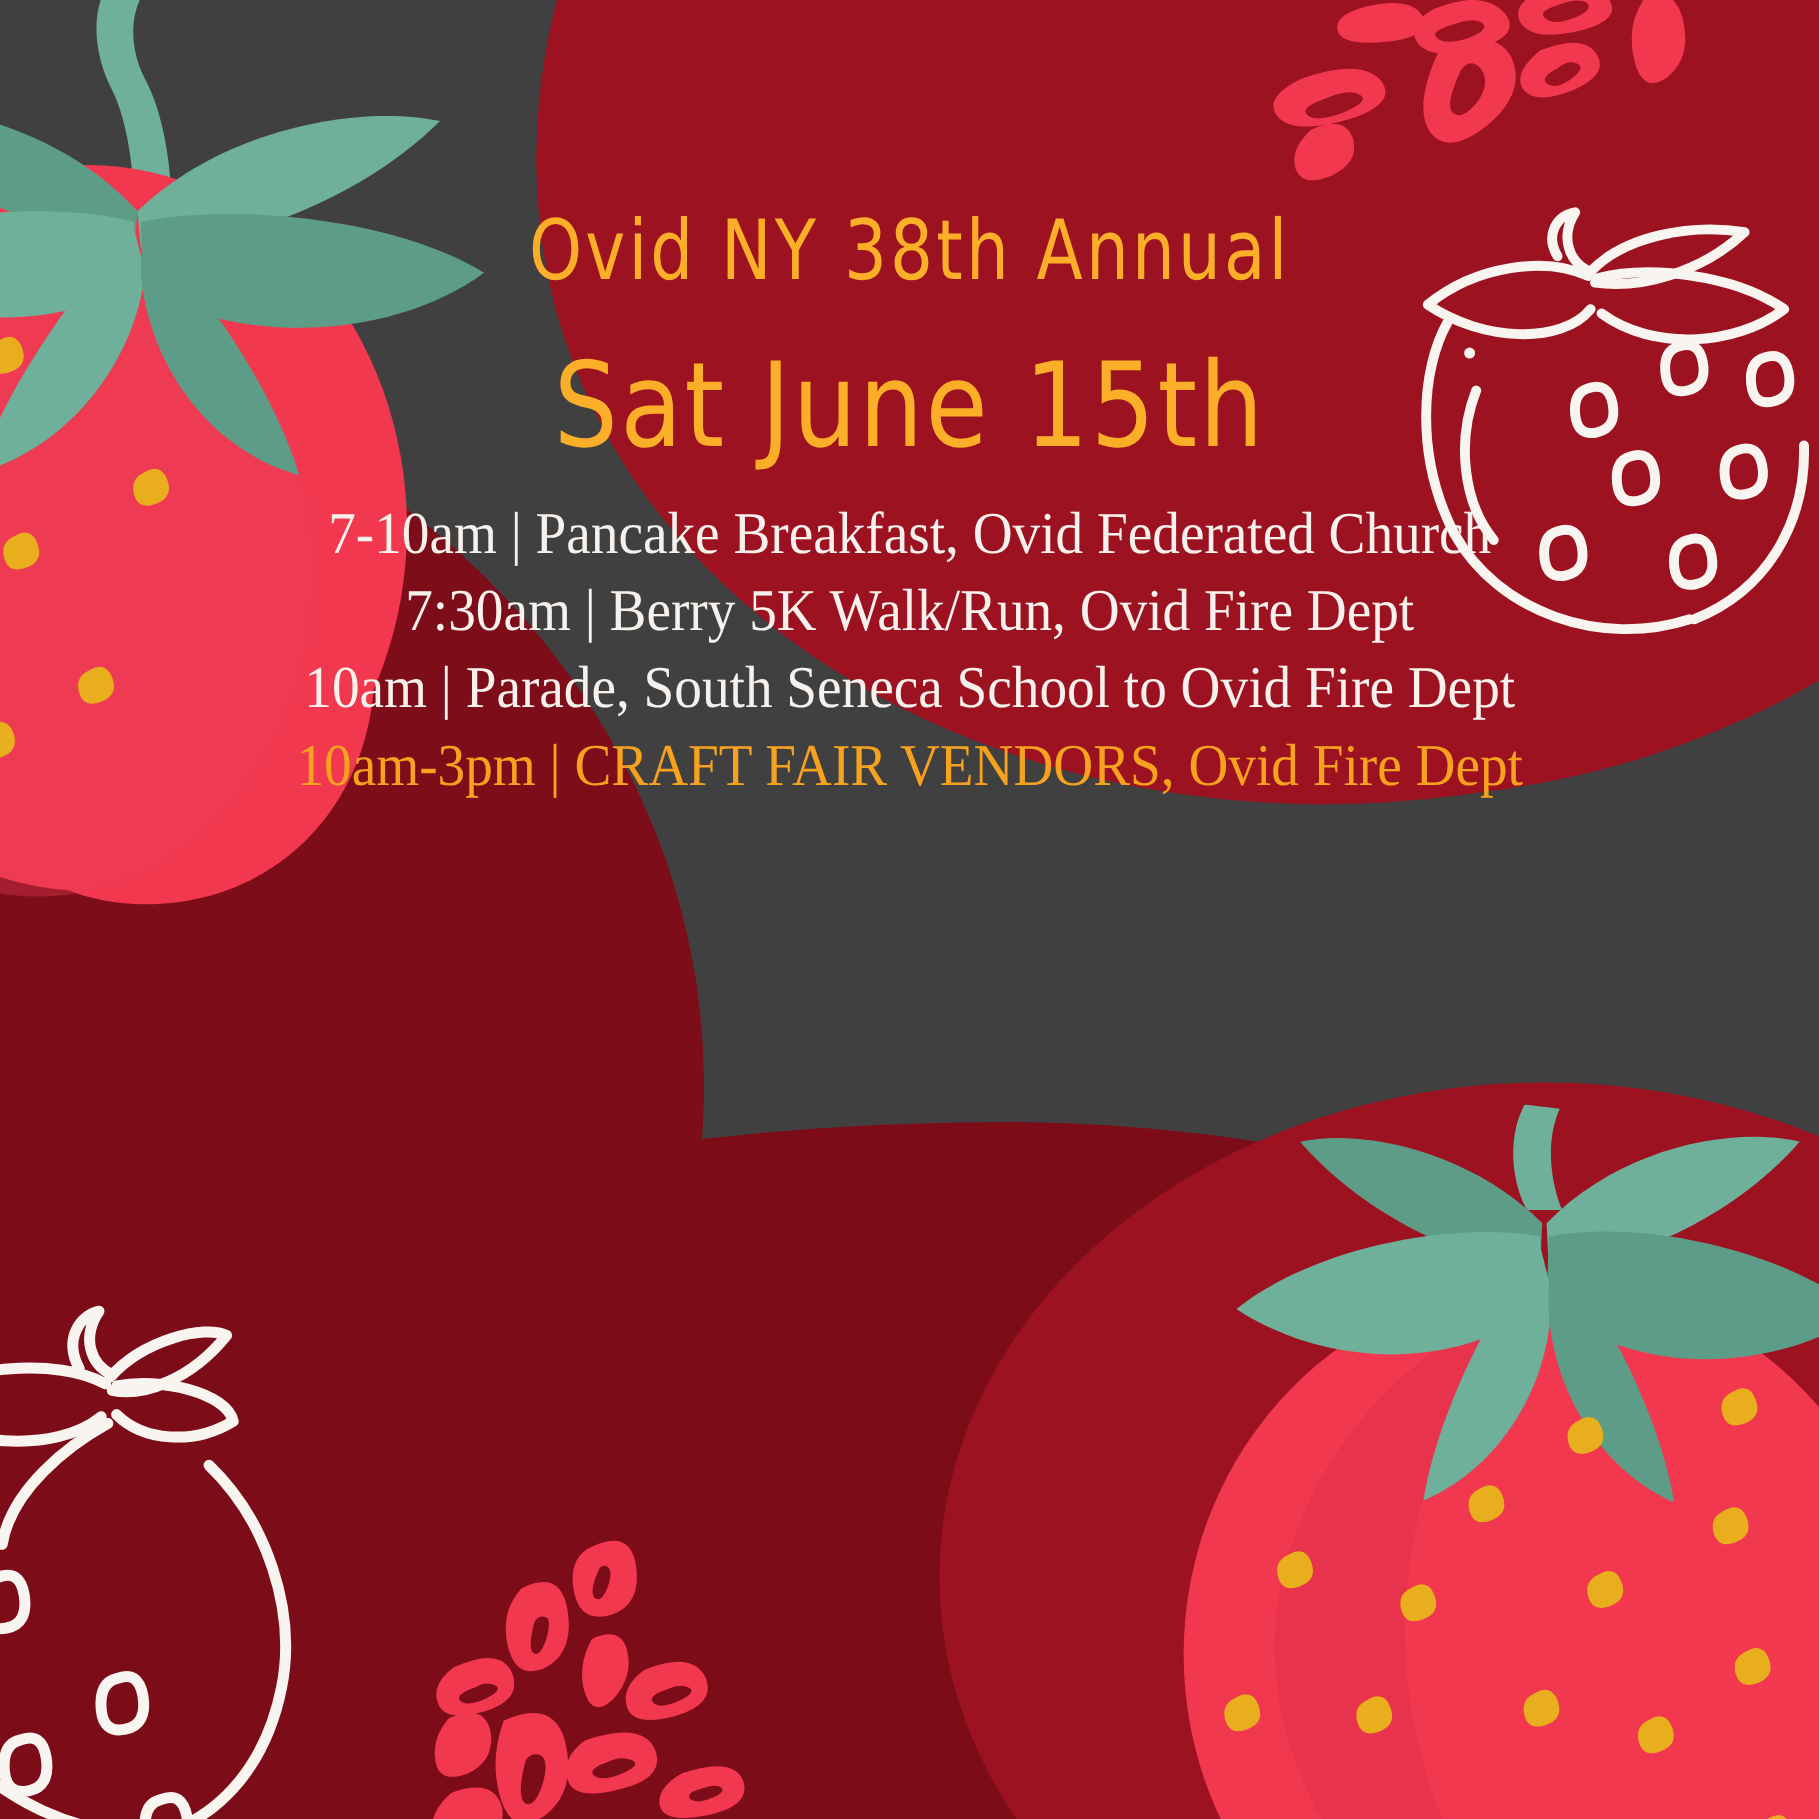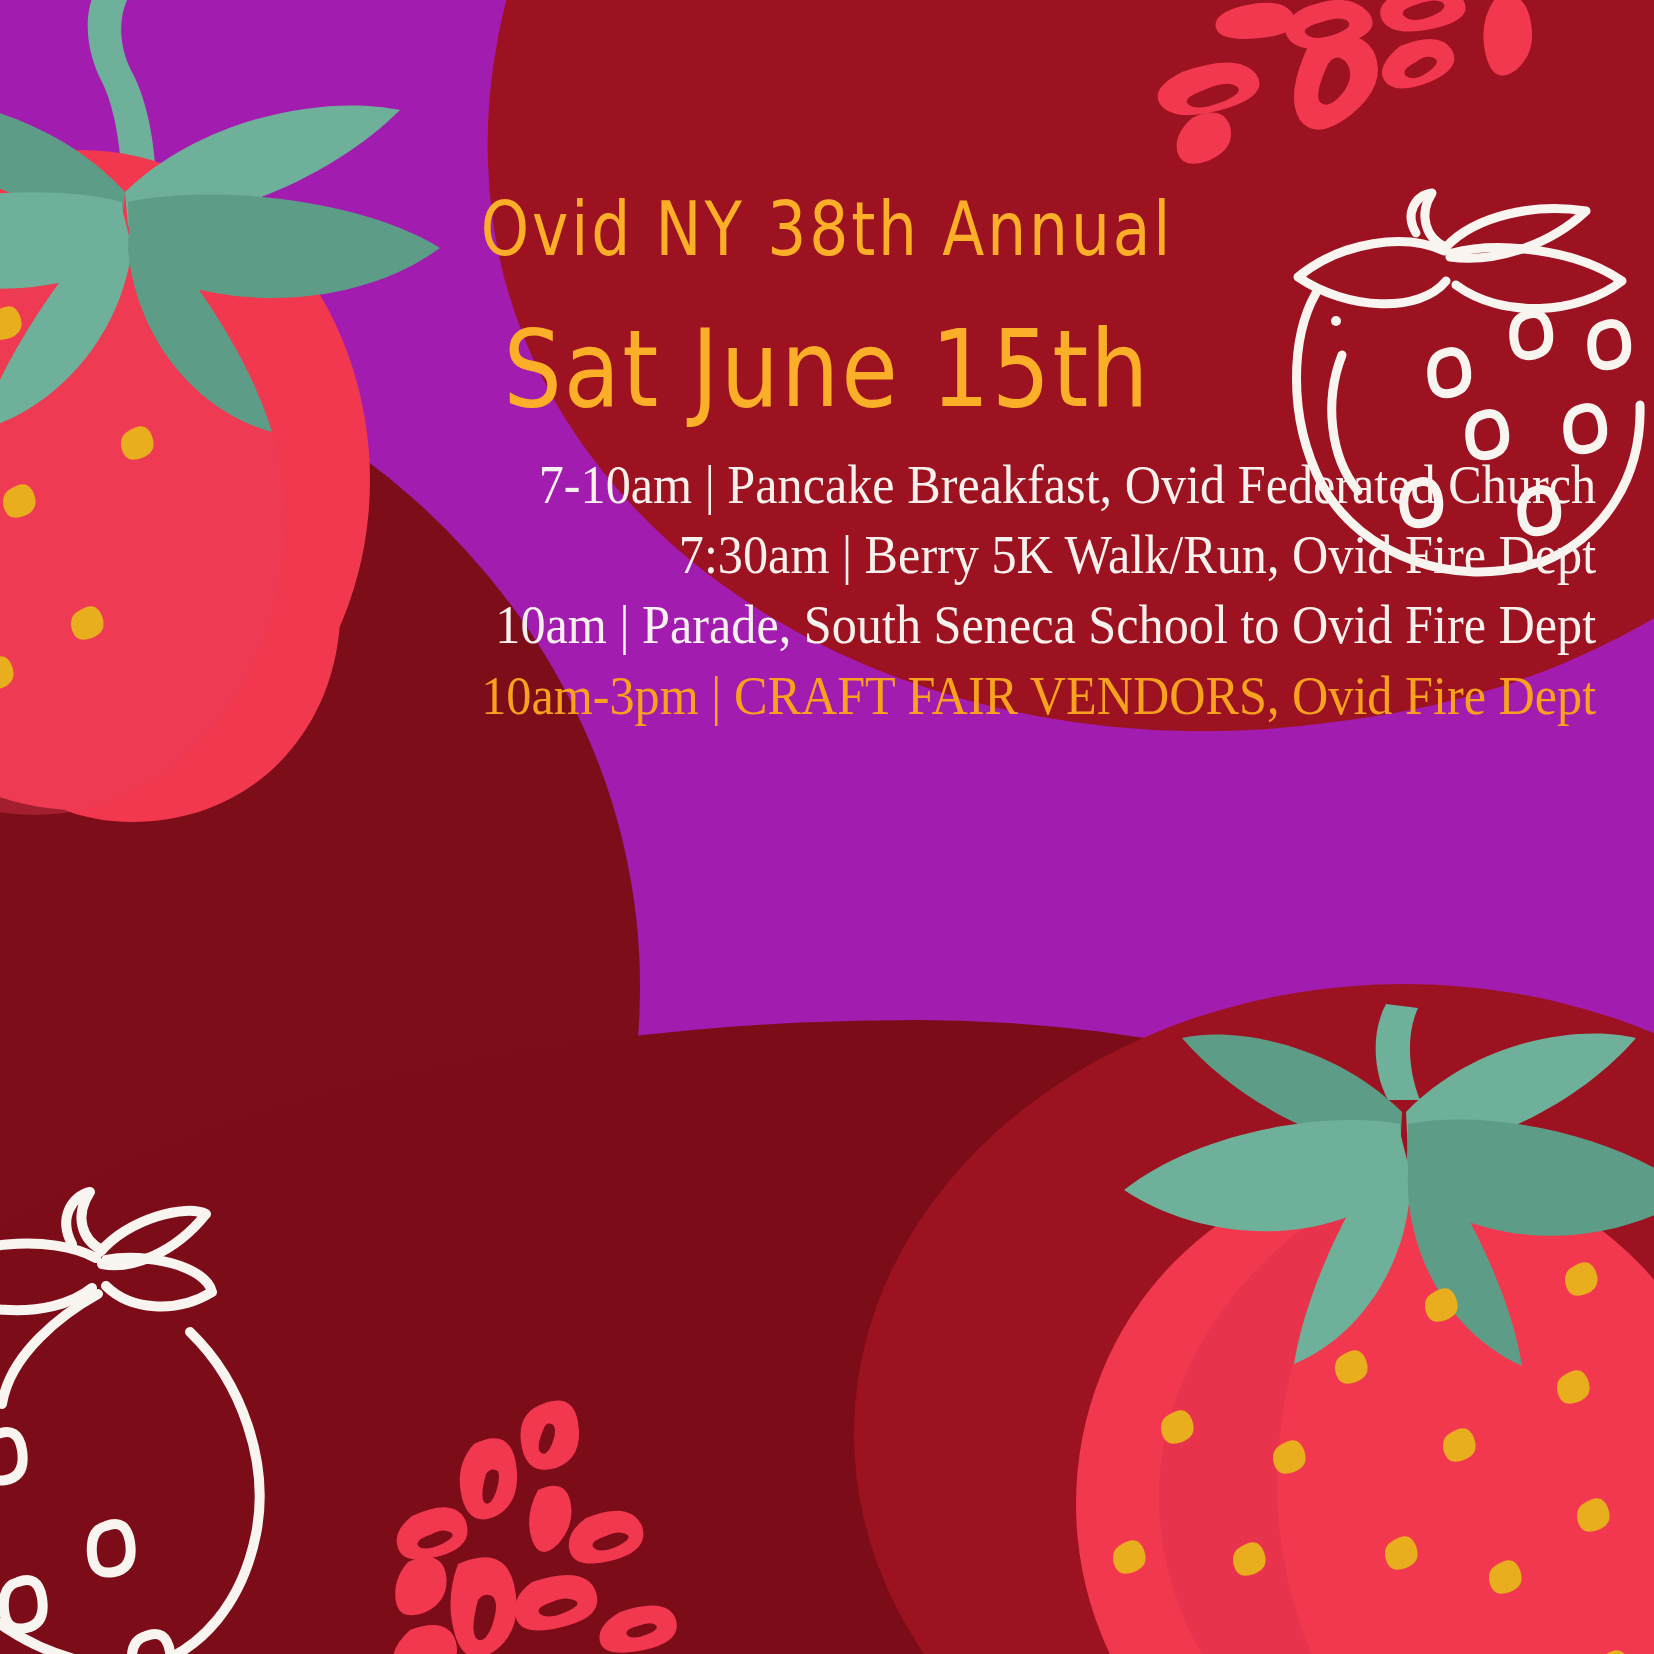--- a/index.html
+++ b/index.html
@@ -5,21 +5,21 @@
   html, body {
     margin: 0;
     padding: 0;
     background: #6d0b17;
   }
   #poster {
     position: relative;
     width: 1654px;
     height: 1654px;
     overflow: hidden;
-    background: #a21caf;
+    background: #404040;
     font-family: "Liberation Sans", sans-serif;
   }
 
   
   .bg-layer { position: absolute; inset: 0; overflow: hidden; }
   .blob { position: absolute; }
 
   .blob-top-right {
     width: 1500px; height: 1250px;
     right: -330px; top: -520px;
@@ -106,21 +106,20 @@
     letter-spacing: 2px;
     transform: scaleY(1.16);
     transform-origin: center top;
   }
 
   .schedule {
     margin: 0;
     padding: 0;
     list-style: none;
     padding-top: 54px;
-    text-align: right;
   }
   .sched-line {
     margin: 0;
     font-family: "Liberation Serif", serif;
     font-size: 54px;
     line-height: 1.30;
     color: #f6f1ec;
     letter-spacing: 0px;
     transform: scaleX(0.93);
     white-space: nowrap;

